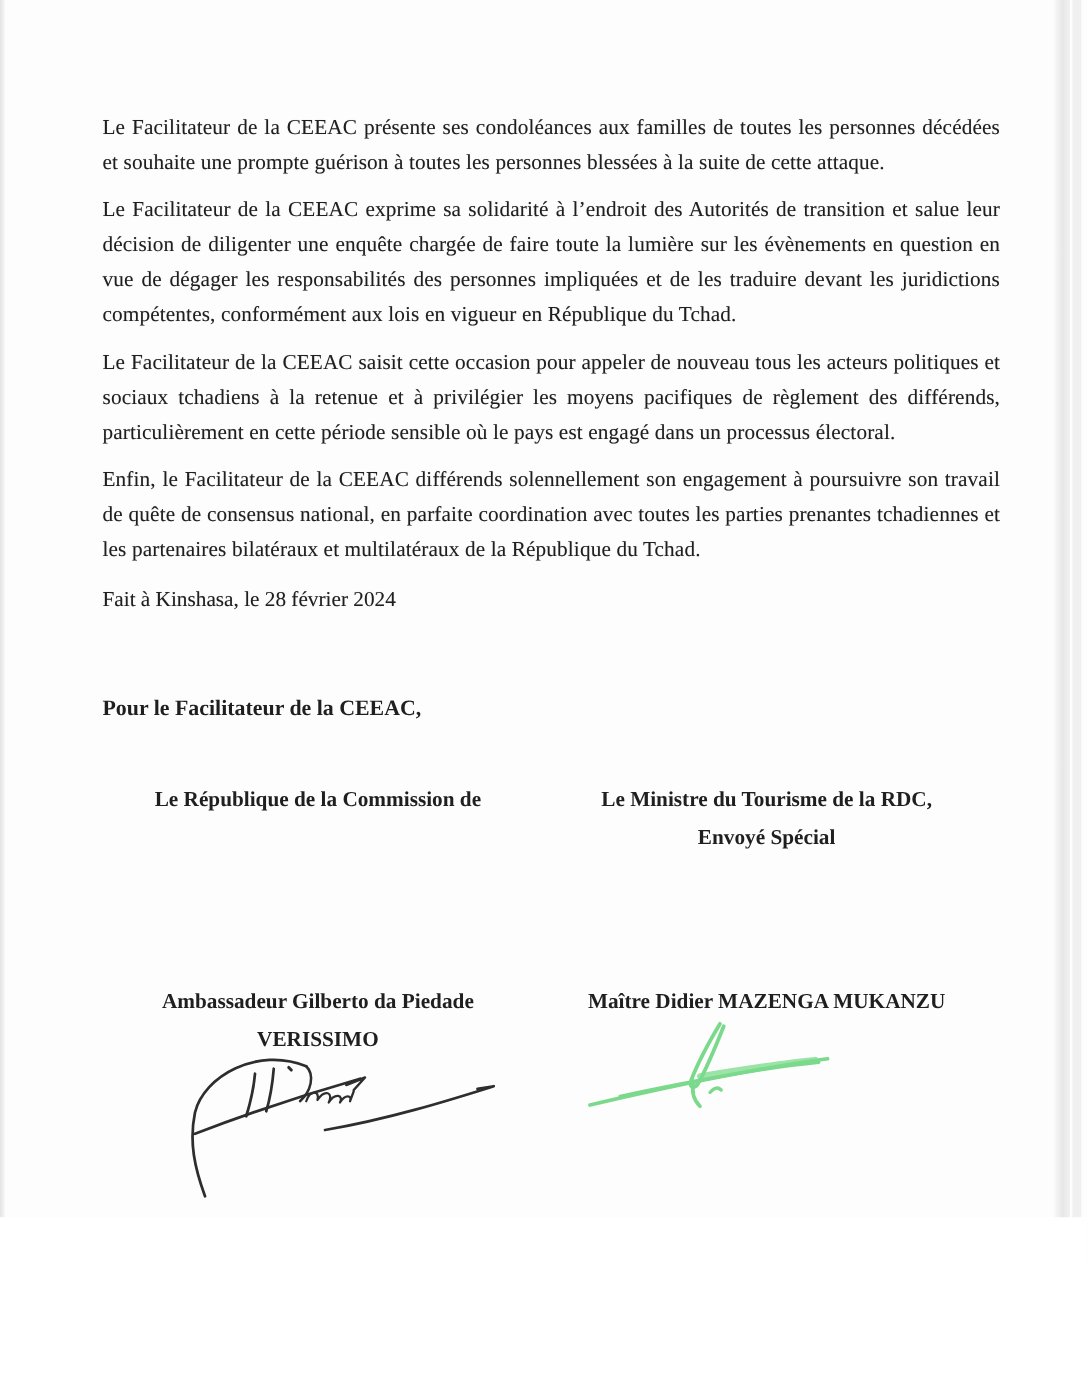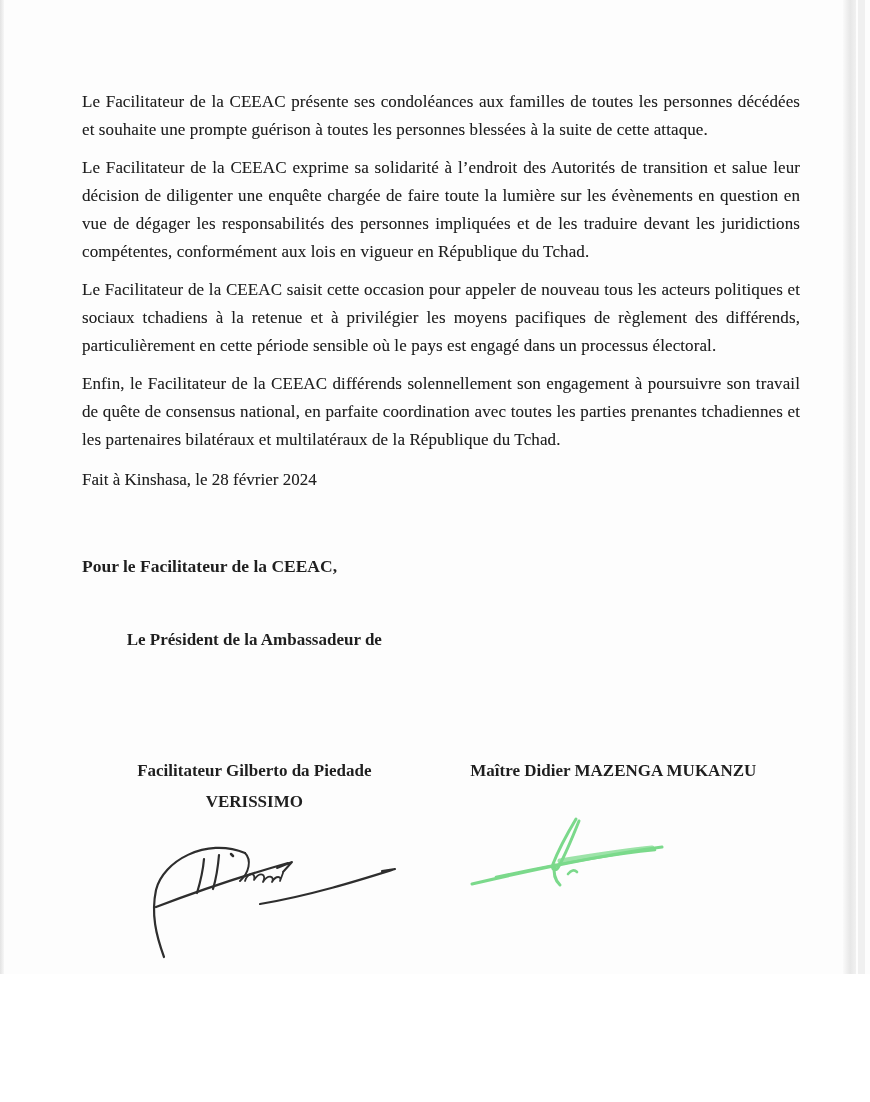--- a/index.html
+++ b/index.html
@@ -70,27 +70,31 @@
     <p class="par">Le Facilitateur de la CEEAC exprime sa solidarité à l’endroit des Autorités de transition et salue leur décision de diligenter une enquête chargée de faire toute la lumière sur les évènements en question en vue de dégager les responsabilités des personnes impliquées et de les traduire devant les juridictions compétentes, conformément aux lois en vigueur en République du Tchad.</p>
     <p class="par">Le Facilitateur de la CEEAC saisit cette occasion pour appeler de nouveau tous les acteurs politiques et sociaux tchadiens à la retenue et à privilégier les moyens pacifiques de règlement des différends, particulièrement en cette période sensible où le pays est engagé dans un processus électoral.</p>
     <p class="par">Enfin, le Facilitateur de la CEEAC différends solennellement son engagement à poursuivre son travail de quête de consensus national, en parfaite coordination avec toutes les parties prenantes tchadiennes et les partenaires bilatéraux et multilatéraux de la République du Tchad.</p>
 
     <div class="dateline">Fait à Kinshasa, le 28 février 2024</div>
 
     <div class="on-behalf">Pour le Facilitateur de la CEEAC,</div>
 
     <div class="sig-row">
       <div class="sig-col left sig-title">
-        <div>Le Président de la Ambassadeur de</div>
+        <div>Le République de la Commission de</div>
+      </div>
+      <div class="sig-col right sig-title">
+        <div>Le Ministre du Tourisme de la RDC,</div>
+        <div>Envoyé Spécial</div>
       </div>
     </div>
 
     <div class="names-row">
       <div class="sig-col left name-lines">
-        <div>Facilitateur Gilberto da Piedade</div>
+        <div>Ambassadeur Gilberto da Piedade</div>
         <div>VERISSIMO</div>
       </div>
       <div class="sig-col right name-lines">
         <div>Maître Didier MAZENGA MUKANZU</div>
       </div>
     </div>
 
   </div>
 
   <svg id="sig-left" class="sig-svg" viewBox="0 0 252 122">

